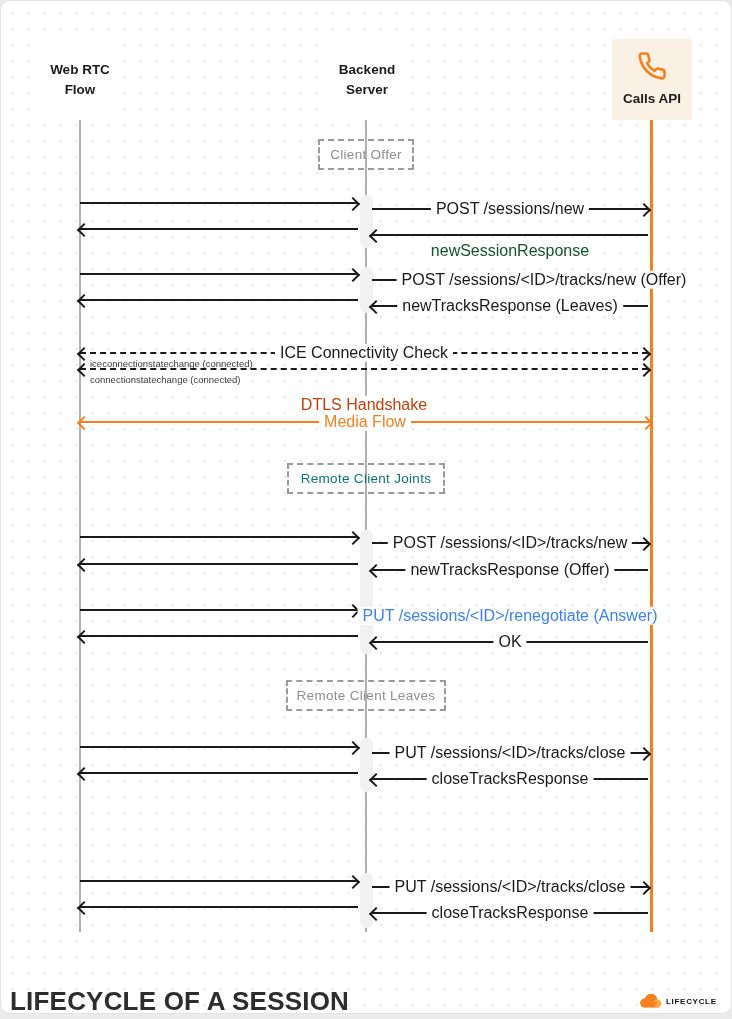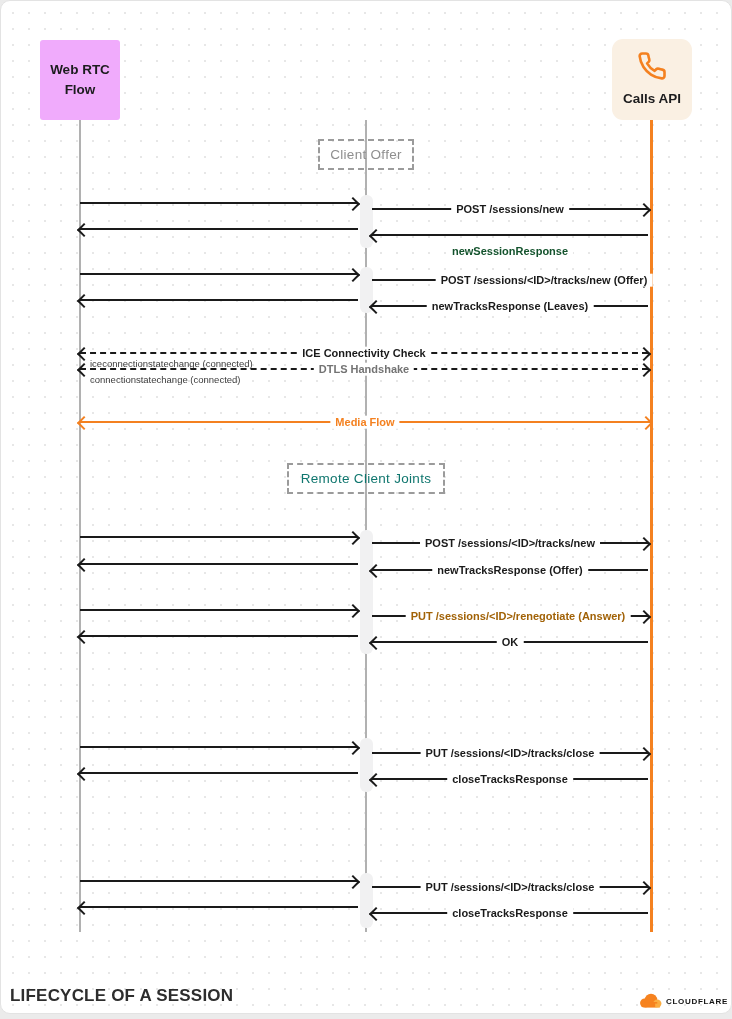--- a/index.html
+++ b/index.html
@@ -6,57 +6,61 @@
   body{width:732px;height:1019px;background:#ebebeb;font-family:"Liberation Sans",sans-serif;position:relative;overflow:hidden;}
   .card{position:absolute;left:0;top:0;width:730px;height:1012px;border:1px solid #e3e3e3;border-radius:10px;
         background-color:#ffffff;
         background-image:radial-gradient(circle,#e7e7e7 1.1px,rgba(0,0,0,0) 1.4px);
         background-size:16px 16px;background-position:4px 4px;}
   #canvas{position:absolute;left:0;top:0;width:732px;height:1019px;}
 
   
   .actor{position:absolute;display:flex;flex-direction:column;align-items:center;justify-content:center;
          font-weight:700;font-size:13.5px;line-height:1.45;color:#1c1c1e;text-align:center;border-radius:3px;}
-  .actor.gray{background:#f0abfc;}
-  .actor.calls{background:#faf0e3;border-radius:11px;}
+  .actor.gray{background:#ffffff;}
+  .actor.calls{background:#faf0e3;border-radius:3px;}
   #actor-webrtc{left:40px;top:40px;width:80px;height:80px;}
   #actor-backend{left:327px;top:40px;width:80px;height:80px;}
   #actor-calls{left:612px;top:39px;width:80px;height:81px;}
   .phone-wrap{margin-bottom:7px;height:32px;display:flex;align-items:center;justify-content:center;}
 
   
   .lifeline{position:absolute;width:2px;}
   .act{position:absolute;width:13px;background:#f1f1f2;border-radius:6px;}
   .section{position:absolute;border:2px dashed #9b9b9b;color:#8f8f8f;font-size:13.5px;font-weight:500;
            letter-spacing:.3px;display:flex;align-items:center;justify-content:center;white-space:nowrap;}
   .msg{position:absolute;height:0;}
   .head{position:absolute;width:8px;height:8px;}
   .head.r{right:-1px;top:-5px;transform:rotate(45deg);}
   .head.l{left:-1px;top:-5px;transform:rotate(-135deg);}
   .lbl{position:absolute;left:50%;top:-1px;transform:translate(-50%,-50%);background:#fff;
-       padding:0 5px;font-weight:700;font-size:11px;white-space:nowrap;line-height:1.15;}
+       padding:0 5px;font-weight:400;font-size:16px;white-space:nowrap;line-height:1.15;}
   .sub{position:absolute;left:10px;top:4px;font-size:9.5px;font-weight:400;color:#3c3c3c;white-space:nowrap;}
 
   
-  .page-title{position:absolute;left:10px;top:986px;margin:0;font-size:17px;font-weight:700;
+  .page-title{position:absolute;left:10px;top:986px;margin:0;font-size:26px;font-weight:700;
               color:#2d2d2d;letter-spacing:.2px;}
   .brand{position:absolute;left:638px;top:993px;display:flex;align-items:center;gap:3px;}
   .brand-text{font-size:8px;font-weight:700;letter-spacing:.7px;color:#121212;}
 </style>
 </head>
 <body>
 
 <div class="card"></div>
 <div id="canvas">
 
   <div class="actor gray" id="actor-webrtc">
     <span>Web RTC</span>
     <span>Flow</span>
   </div>
 
+  <div class="actor gray" id="actor-backend">
+    <span>Backend</span>
+    <span>Server</span>
+  </div>
 
   <div class="actor calls" id="actor-calls">
     <span class="phone-wrap">
       <svg width="30" height="30" viewBox="0 0 24 24" fill="none" stroke="#F48120" stroke-width="2.1" stroke-linecap="round" stroke-linejoin="round">
         <path d="M22 16.92v3a2 2 0 0 1-2.18 2 19.79 19.79 0 0 1-8.63-3.07 19.5 19.5 0 0 1-6-6 19.79 19.79 0 0 1-3.07-8.67A2 2 0 0 1 4.11 2h3a2 2 0 0 1 2 1.72 12.84 12.84 0 0 0 .7 2.81 2 2 0 0 1-.45 2.11L8.09 9.91a16 16 0 0 0 6 6l1.27-1.27a2 2 0 0 1 2.11-.45 12.84 12.84 0 0 0 2.81.7A2 2 0 0 1 22 16.92z"></path>
       </svg>
     </span>
     <span>Calls API</span>
   </div>
 
@@ -64,33 +68,34 @@
 
   <div class="brand">
     <svg width="25" height="16" viewBox="0 0 48 30">
       <circle cx="13" cy="19" r="9" fill="#F6821F"></circle>
       <circle cx="25" cy="13" r="12" fill="#F6821F"></circle>
       <circle cx="37" cy="20" r="8" fill="#FBAD41"></circle>
       <rect x="13" y="17" width="24" height="11" fill="#F6821F"></rect>
       <rect x="33" y="20" width="9" height="8" fill="#FBAD41"></rect>
       <rect x="0" y="28" width="48" height="2" fill="#ffffff"></rect>
     </svg>
-    <span class="brand-text">CLOUDFLARE</span>
+    <span class="brand-text">LIFECYCLE</span>
   </div>
 
 <div class="lifeline" style="left: 79px; top: 120px; height: 812px; background: rgb(177, 177, 177);"></div>
     <div class="lifeline" style="left: 365px; top: 120px; height: 812px; background: rgb(177, 177, 177);"></div>
     <div class="lifeline" style="left: 650px; top: 120px; height: 812px; background: rgb(244, 129, 32); width: 2.5px;"></div>
     <div class="act" style="left: 359.5px; top: 195px; height: 53px; background: rgb(241, 241, 242);"></div>
     <div class="act" style="left: 359.5px; top: 267px; height: 46px; background: rgb(241, 241, 242);"></div>
     <div class="act" style="left: 359.5px; top: 530px; height: 124px; background: rgb(241, 241, 242);"></div>
     <div class="act" style="left: 359.5px; top: 738px; height: 54px; background: rgb(241, 241, 242);"></div>
     <div class="act" style="left: 359.5px; top: 873px; height: 55px; background: rgb(241, 241, 242);"></div>
     <div class="section" style="left: 318px; top: 139px; width: 92px; height: 27px; border-color: rgb(155, 155, 155); color: rgb(143, 143, 143);">Client Offer</div>
     <div class="section" style="left: 287px; top: 463px; width: 154px; height: 27px; border-color: rgb(155, 155, 155); color: #0f766e;">Remote Client Joints</div>
+    <div class="section" style="left: 286px; top: 680px; width: 156px; height: 27px; border-color: rgb(155, 155, 155); color: rgb(143, 143, 143);">Remote Client Leaves</div>
     <div class="msg" style="left: 80px; top: 202px; width: 277px; border-top: 2.2px solid rgb(26, 26, 26);">
       <span class="head r" style="border-top: 2.4px solid rgb(26, 26, 26); border-right: 2.4px solid rgb(26, 26, 26);"></span>
     </div>
     <div class="msg" style="left: 372px; top: 208px; width: 276px; border-top: 2.2px solid rgb(26, 26, 26);">
       <span class="head r" style="border-top: 2.4px solid rgb(26, 26, 26); border-right: 2.4px solid rgb(26, 26, 26);"></span>
       <span class="lbl" style="color: rgb(26, 26, 26);">POST /sessions/new</span>
     </div>
     <div class="msg" style="left: 80px; top: 228px; width: 278px; border-top: 2.2px solid rgb(26, 26, 26);">
       <span class="head l" style="border-top: 2.4px solid rgb(26, 26, 26); border-right: 2.4px solid rgb(26, 26, 26);"></span>
     </div>
@@ -114,21 +119,21 @@
     </div>
     <div class="msg" style="left: 80px; top: 352px; width: 568px; border-top: 2.2px dashed rgb(26, 26, 26);">
       <span class="head r" style="border-top: 2.4px solid rgb(26, 26, 26); border-right: 2.4px solid rgb(26, 26, 26);"></span>
       <span class="head l" style="border-top: 2.4px solid rgb(26, 26, 26); border-right: 2.4px solid rgb(26, 26, 26);"></span>
       <span class="lbl" style="color: rgb(26, 26, 26);">ICE Connectivity Check</span>
       <span class="sub">iceconnectionstatechange (connected)</span>
     </div>
     <div class="msg" style="left: 80px; top: 368px; width: 568px; border-top: 2.2px dashed rgb(26, 26, 26);">
       <span class="head r" style="border-top: 2.4px solid rgb(26, 26, 26); border-right: 2.4px solid rgb(26, 26, 26);"></span>
       <span class="head l" style="border-top: 2.4px solid rgb(26, 26, 26); border-right: 2.4px solid rgb(26, 26, 26);"></span>
-      <span class="lbl" style="color: #737373;">DTLS Handshake</span>
+      <span class="lbl" style="color: #c2410c; margin-top: 36px;">DTLS Handshake</span>
       <span class="sub">connectionstatechange (connected)</span>
     </div>
     <div class="msg" style="left: 80px; top: 421px; width: 570px; border-top: 2.5px solid rgb(244, 129, 32);">
       <span class="head r" style="border-top: 2.5px solid rgb(244, 129, 32); border-right: 2.5px solid rgb(244, 129, 32);"></span>
       <span class="head l" style="border-top: 2.5px solid rgb(244, 129, 32); border-right: 2.5px solid rgb(244, 129, 32);"></span>
       <span class="lbl" style="color: rgb(244, 129, 32);">Media Flow</span>
     </div>
     <div class="msg" style="left: 80px; top: 536px; width: 277px; border-top: 2.2px solid rgb(26, 26, 26);">
       <span class="head r" style="border-top: 2.4px solid rgb(26, 26, 26); border-right: 2.4px solid rgb(26, 26, 26);"></span>
     </div>
@@ -141,21 +146,21 @@
     </div>
     <div class="msg" style="left: 372px; top: 569px; width: 276px; border-top: 2.2px solid rgb(26, 26, 26);">
       <span class="head l" style="border-top: 2.4px solid rgb(26, 26, 26); border-right: 2.4px solid rgb(26, 26, 26);"></span>
       <span class="lbl" style="color: rgb(26, 26, 26);">newTracksResponse (Offer)</span>
     </div>
     <div class="msg" style="left: 80px; top: 609px; width: 277px; border-top: 2.2px solid rgb(26, 26, 26);">
       <span class="head r" style="border-top: 2.4px solid rgb(26, 26, 26); border-right: 2.4px solid rgb(26, 26, 26);"></span>
     </div>
     <div class="msg" style="left: 372px; top: 615px; width: 276px; border-top: 2.2px solid rgb(26, 26, 26);">
       <span class="head r" style="border-top: 2.4px solid rgb(26, 26, 26); border-right: 2.4px solid rgb(26, 26, 26);"></span>
-      <span class="lbl" style="color: #a16207; margin-left: 8px;">PUT /sessions/&lt;ID&gt;/renegotiate (Answer)</span>
+      <span class="lbl" style="color: #3b82f6;">PUT /sessions/&lt;ID&gt;/renegotiate (Answer)</span>
     </div>
     <div class="msg" style="left: 80px; top: 635px; width: 278px; border-top: 2.2px solid rgb(26, 26, 26);">
       <span class="head l" style="border-top: 2.4px solid rgb(26, 26, 26); border-right: 2.4px solid rgb(26, 26, 26);"></span>
     </div>
     <div class="msg" style="left: 372px; top: 641px; width: 276px; border-top: 2.2px solid rgb(26, 26, 26);">
       <span class="head l" style="border-top: 2.4px solid rgb(26, 26, 26); border-right: 2.4px solid rgb(26, 26, 26);"></span>
       <span class="lbl" style="color: rgb(26, 26, 26);">OK</span>
     </div>
     <div class="msg" style="left: 80px; top: 746px; width: 277px; border-top: 2.2px solid rgb(26, 26, 26);">
       <span class="head r" style="border-top: 2.4px solid rgb(26, 26, 26); border-right: 2.4px solid rgb(26, 26, 26);"></span>

